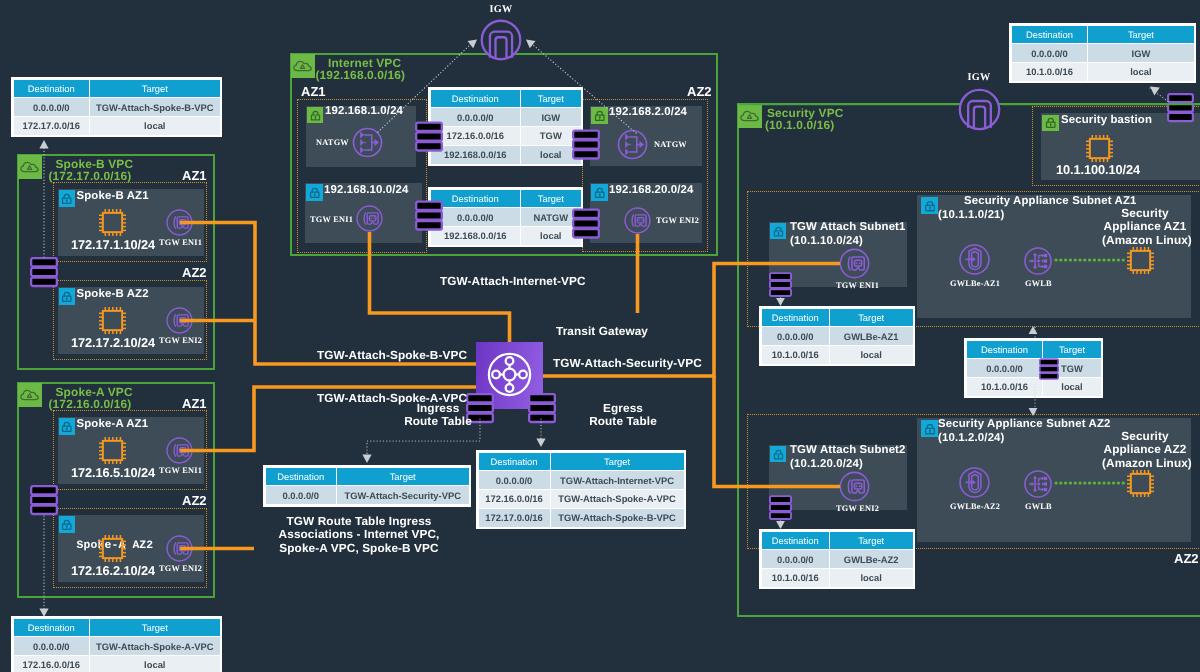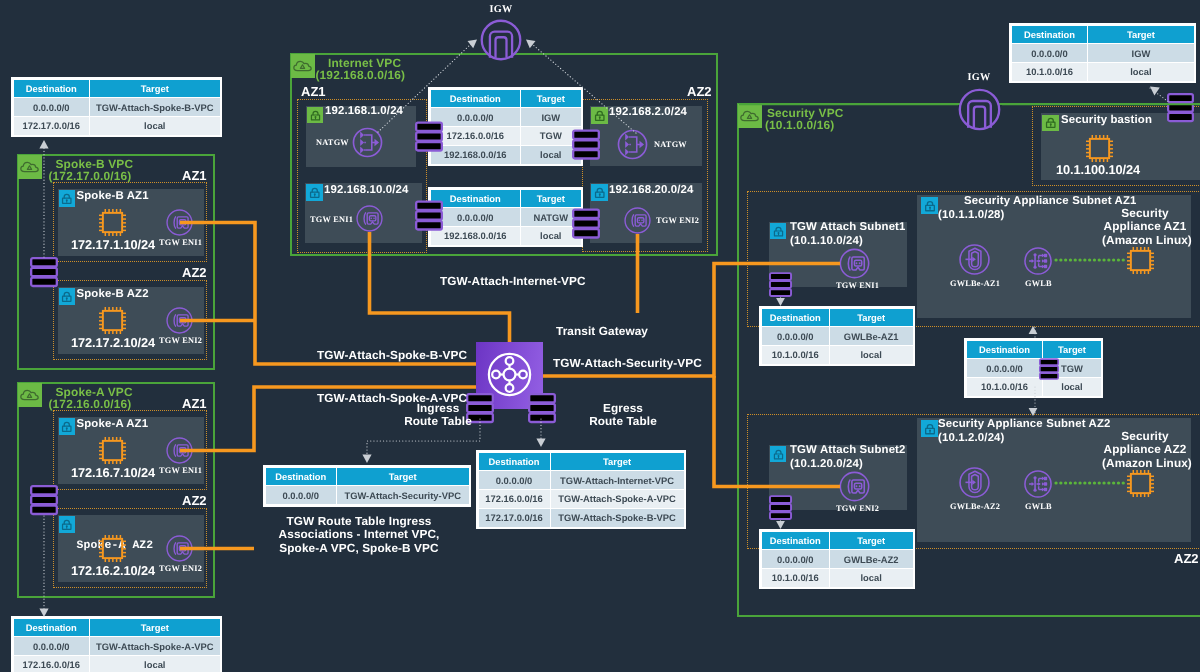--- a/index.html
+++ b/index.html
@@ -16,21 +16,21 @@
   .az{position:absolute;border:1.6px dotted #cf8f28}
   .azlbl{position:absolute;color:#fff;font-weight:bold;font-size:13px}
   .subnet{position:absolute;background:#3e4c57}
   .subico{position:absolute;display:flex;align-items:center;justify-content:center}
   .subtxt{position:absolute;font-weight:bold;color:#fff;font-size:11.4px;white-space:pre;line-height:13.5px;letter-spacing:0.15px}
   .smalltxt{position:absolute;font-weight:bold;color:#fff;font-size:8.3px;white-space:nowrap;
            font-family:"Liberation Serif",serif;letter-spacing:0.25px}
   .ipaddr{position:absolute;font-weight:bold;color:#fff;font-size:12.8px;white-space:nowrap;letter-spacing:-0.1px}
   .rt{position:absolute;background:#fff;padding:1.5px}
   .rt table{border-collapse:collapse;width:100%;table-layout:fixed}
-  .rt th{background:#0fa0d0;color:#fff;font-weight:bold;font-size:9.4px;text-align:center;
+  .rt th{background:#0fa0d0;color:#fff;font-weight:normal;font-size:9.4px;text-align:center;
          padding:3.4px 1px;border:1.6px solid #fff;line-height:11px}
   .rt td{color:#3d4a54;text-align:center;font-size:9.4px;padding:3.4px 1px;border:1.6px solid #fff;
          font-weight:600;line-height:11px}
   .rt tr.even td{background:#ccdce6}
   .rt tr.odd td{background:#e9eff3}
   .caplbl{position:absolute;color:#fff;font-weight:bold;font-size:11.8px;text-align:center;
           line-height:13.4px;white-space:pre;letter-spacing:0.1px}
   .linklbl{position:absolute;color:#fff;font-weight:bold;font-size:11.8px;white-space:pre;line-height:13.8px;letter-spacing:0.1px}
 </style>
 </head>
@@ -373,21 +373,21 @@
         <line x1="38" y1="24.5" x2="43.6" y2="24.5" stroke="#f7981f" stroke-width="2.2"></line>
         <line x1="30" y1="10" x2="30" y2="4.4" stroke="#f7981f" stroke-width="2.2"></line>
         <line x1="30" y1="38" x2="30" y2="43.6" stroke="#f7981f" stroke-width="2.2"></line>
         <line x1="10" y1="30" x2="4.4" y2="30" stroke="#f7981f" stroke-width="2.2"></line>
         <line x1="38" y1="30" x2="43.6" y2="30" stroke="#f7981f" stroke-width="2.2"></line>
         <line x1="35.5" y1="10" x2="35.5" y2="4.4" stroke="#f7981f" stroke-width="2.2"></line>
         <line x1="35.5" y1="38" x2="35.5" y2="43.6" stroke="#f7981f" stroke-width="2.2"></line>
         <line x1="10" y1="35.5" x2="4.4" y2="35.5" stroke="#f7981f" stroke-width="2.2"></line>
         <line x1="38" y1="35.5" x2="43.6" y2="35.5" stroke="#f7981f" stroke-width="2.2"></line>
       </svg></div>
-    <div class="ipaddr" style="left:71px;top:465px;">172.16.7.10/24</div>
+    <div class="ipaddr" style="left:71px;top:465px;">172.16.5.10/24</div>
     <div style="position:absolute;left:165px;top:436px"><svg width="29" height="29" viewBox="0 0 48 48">
         <circle cx="24" cy="24" r="20.6" fill="none" stroke="#8b5cd6" stroke-width="2.3"></circle>
         <path d="M17.4 14.6 C 14.2 18.6 14.2 29.4 17.4 33.4" fill="none" stroke="#8b5cd6" stroke-width="2.3" stroke-linecap="round"></path>
         <path d="M24.4 14.6h11.6a2.2 2.2 0 0 1 2.2 2.2v14.4a2.2 2.2 0 0 1-2.2 2.2h-4.0l-3.0-3.9-3.0 3.9h-3.6a2.2 2.2 0 0 1-2.2-2.2V16.8a2.2 2.2 0 0 1 2.2-2.2z" fill="none" stroke="#8b5cd6" stroke-width="2.3" stroke-linejoin="round"></path>
         <rect x="23.9" y="19.4" width="10.6" height="8.4" rx="2.2" fill="none" stroke="#8b5cd6" stroke-width="2.2"></rect>
         <circle cx="26.9" cy="23.6" r="1.35" fill="#8b5cd6"></circle>
         <circle cx="31.5" cy="23.6" r="1.35" fill="#8b5cd6"></circle>
       </svg></div>
     <div class="smalltxt" style="left:159px;top:466px;">TGW ENI1</div>
     <div class="subnet" style="left:57.5px;top:515px;width:146px;height:67px"></div>
@@ -590,21 +590,21 @@
     <div class="subnet" style="left:917px;top:195px;width:274px;height:123px"></div>
     <div class="subico" style="left:921px;top:197px;width:17px;height:17px;background:#12a8d8">
       <svg width="16" height="16" viewBox="0 0 24 24">
         <path d="M8.0 11.6 V9.3 a4.0 4.0 0 0 1 8.0 0 v2.3" fill="none" stroke="#0b6a8c" stroke-width="1.95"></path>
         <rect x="5.5" y="11.2" width="13.0" height="7.9" rx="0.4" fill="none" stroke="#0b6a8c" stroke-width="1.95"></rect>
         <circle cx="12" cy="14.4" r="1.55" fill="#0b6a8c"></circle>
         <path d="M12 15.0 v2.4" stroke="#0b6a8c" stroke-width="1.7" stroke-linecap="round"></path>
       </svg>
     </div>
     <div class="subtxt" style="left:938px;top:195px;margin-left:26px;">Security Appliance Subnet AZ1</div>
-    <div class="subtxt" style="left:938px;top:208.5px;">(10.1.1.0/28)</div>
+    <div class="subtxt" style="left:938px;top:208.5px;">(10.1.1.0/21)</div>
     <div style="position:absolute;left:957px;top:242px"><svg width="35" height="35" viewBox="0 0 48 48">
         <circle cx="24" cy="24" r="19.8" fill="none" stroke="#8b5cd6" stroke-width="2.2"></circle>
         <path d="M24.6 8.6 L32.8 12.6 V29.6 a8.2 8.2 0 0 1-16.4 0 V12.6 z" fill="none" stroke="#8b5cd6" stroke-width="2.1" stroke-linejoin="round"></path>
         <path d="M24.6 13.0 L29.2 15.4 V29.4 a4.6 4.6 0 0 1-9.2 0 V15.4 z" fill="none" stroke="#8b5cd6" stroke-width="2.1" stroke-linejoin="round"></path>
         <path d="M11.6 23.8 H 21.6" stroke="#8b5cd6" stroke-width="2.2"></path>
         <path d="M21.0 20.3 l5.0 3.5 -5.0 3.5 z" fill="#8b5cd6"></path>
       </svg></div>
     <div class="smalltxt" style="left:950px;top:279px;">GWLBe-AZ1</div>
     <div style="position:absolute;left:1022px;top:245px"><svg width="32" height="32" viewBox="0 0 48 48">
         <circle cx="24" cy="24" r="19.6" fill="none" stroke="#8b5cd6" stroke-width="2.3"></circle>

